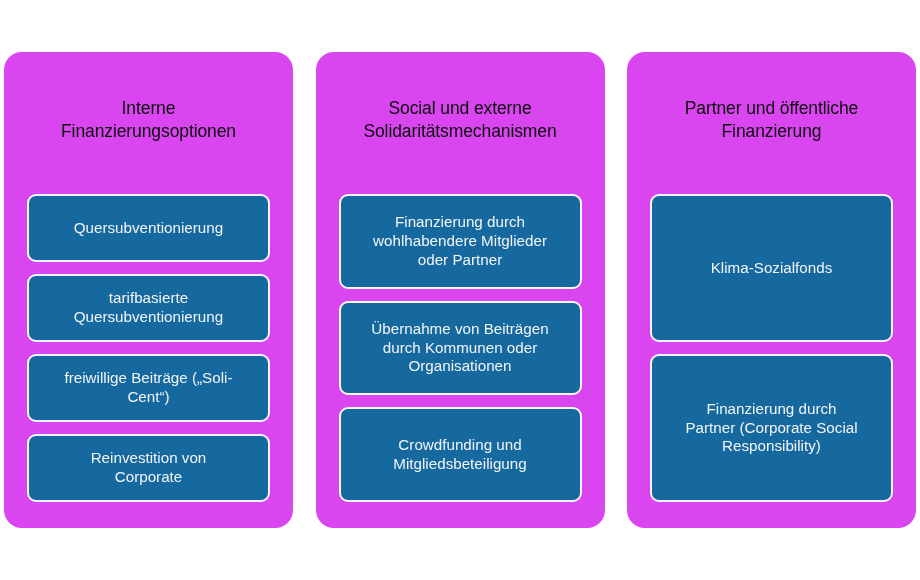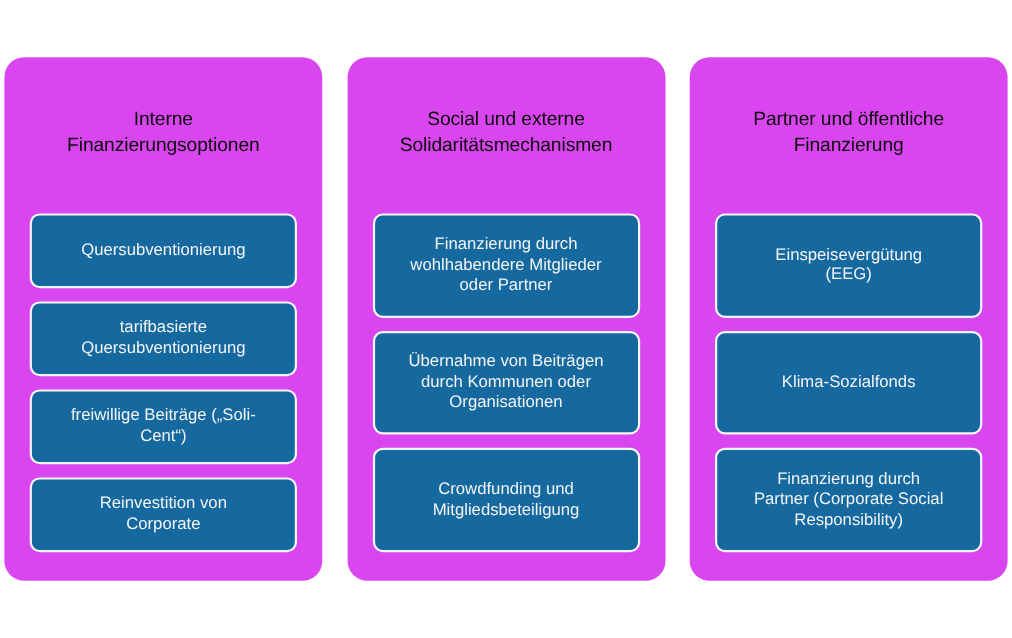--- a/index.html
+++ b/index.html
@@ -113,22 +113,20 @@
 Organisationen</div>
       <div class="item">Crowdfunding und
 Mitgliedsbeteiligung</div>
     </div>
   </div>
 
   <div class="column">
     <div class="column-title">Partner und öffentliche
 Finanzierung</div>
     <div class="items">
-      <div class="item">Einspeisevergütung
-(EEG)</div>
       <div class="item">Klima-Sozialfonds</div>
       <div class="item">Finanzierung durch
 Partner (Corporate Social
 Responsibility)</div>
     </div>
   </div>
 
 </div>
 
 </body></html>

